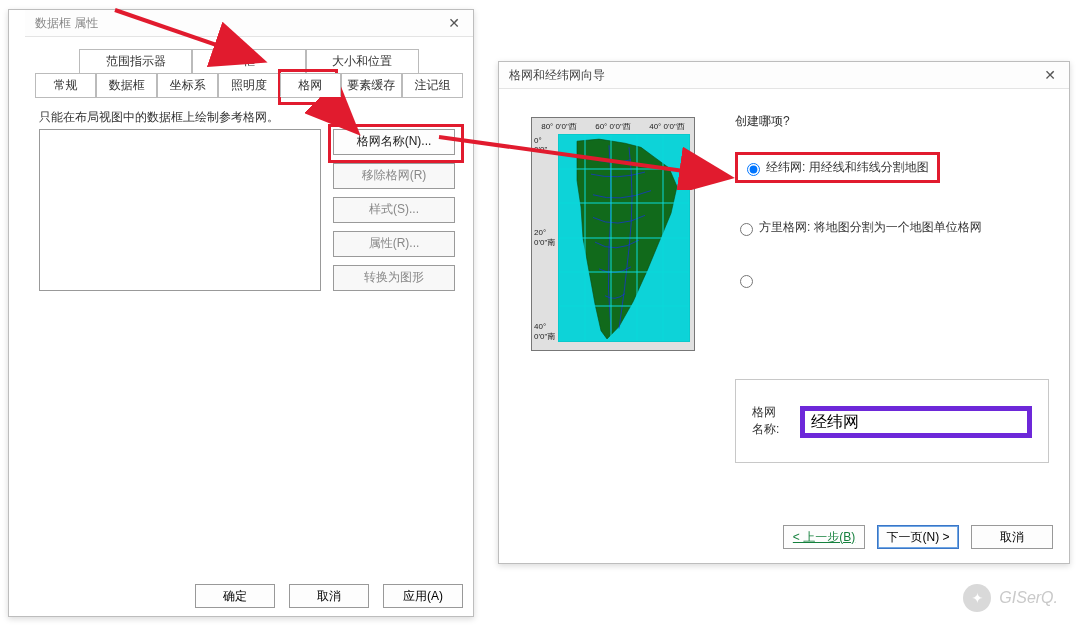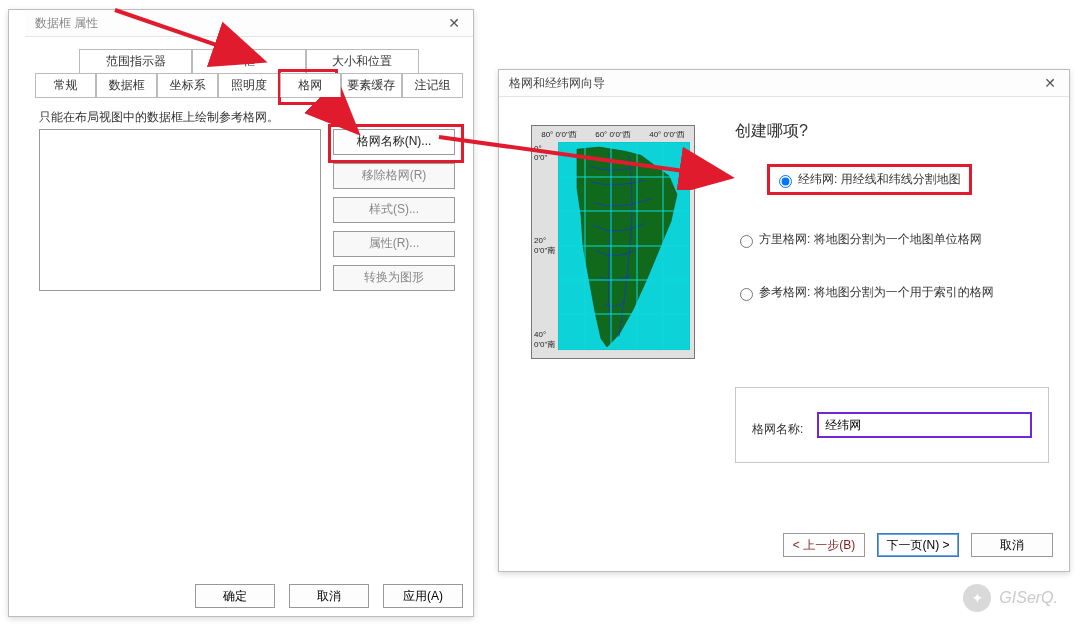--- a/index.html
+++ b/index.html
@@ -98,21 +98,21 @@
     position:absolute; bottom:8px; right:10px; display:flex; gap:14px;justify-content:space-between;
   }
   .dlg-bottom button {
     width:80px; height:24px;
     border:1px solid #999;
     background:#fdfdfd;
     font-size:12px;
   }
 
   
-  #dlg-right { left:498px; top:69px; width:570px; height:501px; }
+  #dlg-right { left:498px; top:61px; width:570px; height:501px; }
   #dlg-right .titlebar { color:#444; }
 
   .wizard-body { position:relative; padding:20px 20px 0 30px; height:410px;}
   .map-preview {
     position:absolute; left:32px; top:28px; width:162px; height:232px;
     border:1px solid #777;
     background:#e0e0e0;
   }
   .map-preview .label-top {
     position:absolute; top:3px; left:0; right:0;
@@ -129,50 +129,49 @@
     position:absolute; left:26px; top:16px; right:4px; bottom:8px;
     background:#0a5f0a;
     border:1px solid #0ac9cc;
   }
   .map-area svg { width:100%; height:100%; display:block;}
   .grid-lines line { stroke:#0adada; stroke-width:1;}
   .coast { fill:#116a1b; stroke:#0a4a10; stroke-width:.6;}
   .rivers { stroke:#1724ff; stroke-width:.6; fill:none;}
 
   .right-form { position:absolute; left:236px; top:24px; right:20px;}
-  .q-label { font-size:16px; margin-bottom:22px;}
+  .q-label { font-size:12px; margin-bottom:22px;}
   .radio-row { display:flex; align-items:center; margin-bottom:36px; }
   .radio-row input { margin-right:6px;}
   .radio-highlight {
     border:3px solid #e11b2e;
     padding:4px 8px 4px 4px;
     display:inline-flex;
     align-items:center;
-    margin-left:32px;
   }
 
   .name-field {
     position:absolute; left:236px; top:290px; right:20px;
     border:1px solid #c8c8c8;
     padding:24px 16px;
     display:flex; align-items:flex-end; gap:14px;
   }
   .name-field input {
-    flex:1; height:22px; border:2px solid #6d28d9; padding:0 6px; font-size:12px;
+    flex:1; height:22px; border:5px solid #6d28d9; padding:0 6px; font-size:16px;font-family:Liberation Mono, monospace;
   }
 
   .wiz-bottom {
     position:absolute; right:16px; bottom:14px; display:flex; gap:12px;
   }
   .wiz-bottom button {
     min-width:82px; height:24px; font-size:12px;
     border:1px solid #999; background:#fdfdfd;
   }
   .wiz-bottom button.primary { border:1px solid #3a76c7; box-shadow:0 0 0 1px #6ea6e4 inset;}
-  .wiz-bottom button:disabled { color:#7f1d1d;}
+  .wiz-bottom button:disabled { color:#15803d;text-decoration:underline;}
 
   
   svg.arrow { position:absolute; pointer-events:none; }
 
   
   .watermark {
     position:absolute; right:22px; bottom:14px;
     display:flex; align-items:center; gap:8px;
     color:#c9c9c9; font-size:16px; font-style:italic;
   }
@@ -294,21 +293,20 @@
         </span>
       </div>
 
       <div class="radio-row">
         <input type="radio" style="">
         <span>方里格网: 将地图分割为一个地图单位格网</span>
       </div>
 
       <div class="radio-row">
         <input type="radio" style="">
-        <span>参考格网: 将地图分割为一个用于索引的格网</span>
       </div>
     </div>
 
     <div class="name-field">
       <span>格网名称:</span>
       <input type="text" value="经纬网" style="">
     </div>
   </div>
 
   <div class="wiz-bottom">

